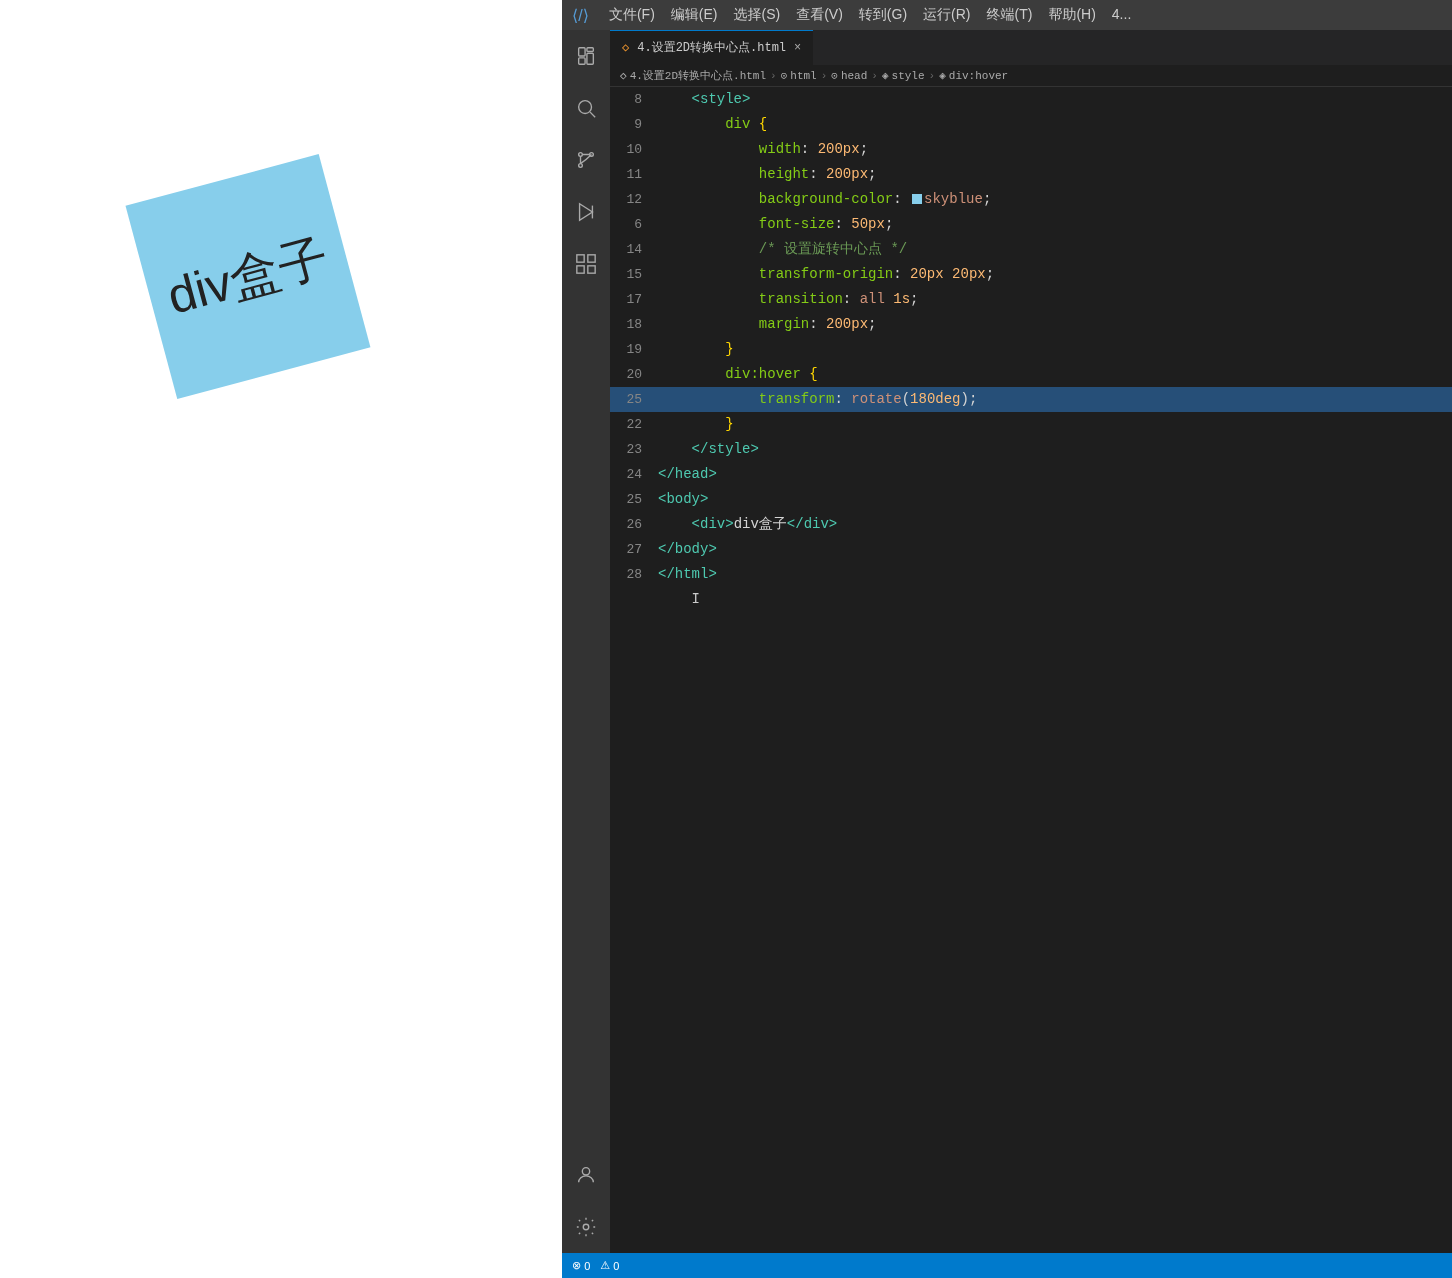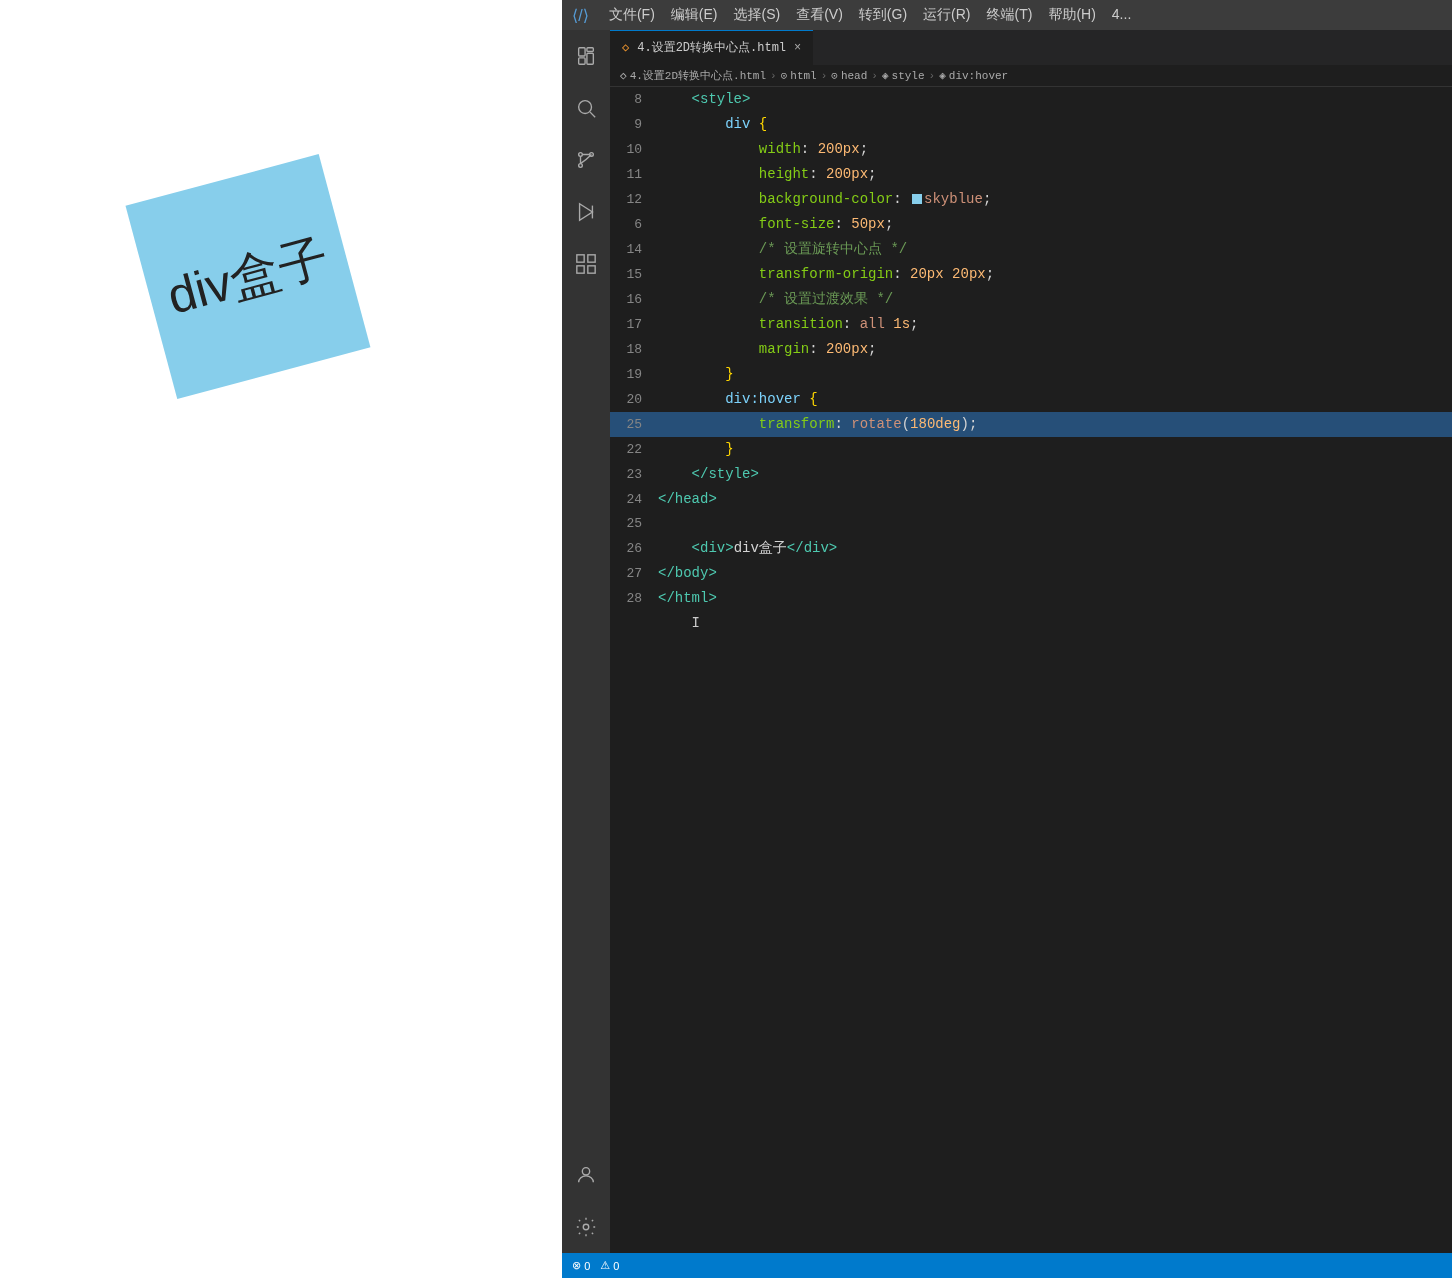--- a/index.html
+++ b/index.html
@@ -190,21 +190,21 @@
       white-space: pre;
     }
 
     
     .c-tag { color: #4ec9b0; margin-top: 20px; }
     .c-bracket { color: #ffd700; }
     .c-property { color: #84cc16; }
     .c-value { color: #ce9178; }
     .c-number { color: #fdba74; }
     .c-comment { color: #6a9955; }
-    .c-selector { color: #7dd3fc; }
+    .c-selector { color: #84cc16; }
     .c-punctuation { color: #d4d4d4; }
     .c-color-swatch {
       display: inline-block;
       width: 10px;
       height: 10px;
       background: skyblue;
       margin: 0 2px;
       vertical-align: middle;
     }
 
@@ -381,24 +381,20 @@
         <div class="code-line">
           <span class="line-number">14</span>
           <span class="line-content">            <span class="c-comment">/* 设置旋转中心点 */</span></span>
         </div>
 
         <div class="code-line">
           <span class="line-number">15</span>
           <span class="line-content">            <span class="c-property">transform-origin</span><span class="c-punctuation">:</span> <span class="c-number">20px</span> <span class="c-number">20px</span><span class="c-punctuation">;</span></span>
         </div>
 
-        <div class="code-line">
-          <span class="line-number">16</span>
-          <span class="line-content">            <span class="c-comment">/* 设置过渡效果 */</span></span>
-        </div>
 
         <div class="code-line">
           <span class="line-number">17</span>
           <span class="line-content">            <span class="c-property">transition</span><span class="c-punctuation">:</span> <span class="c-value">all</span> <span class="c-number">1s</span><span class="c-punctuation">;</span></span>
         </div>
 
         <div class="code-line">
           <span class="line-number">18</span>
           <span class="line-content">            <span class="c-property">margin</span><span class="c-punctuation">:</span> <span class="c-number">200px</span><span class="c-punctuation">;</span></span>
         </div>
@@ -428,20 +424,21 @@
           <span class="line-content">    <span class="c-tag">&lt;/style&gt;</span></span>
         </div>
 
         <div class="code-line">
           <span class="line-number">24</span>
           <span class="line-content"><span class="c-tag">&lt;/head&gt;</span></span>
         </div>
 
         <div class="code-line">
           <span class="line-number">25</span>
+          <span class="line-content"><span class="c-tag">&lt;body&gt;</span></span>
         </div>
 
         <div class="code-line">
           <span class="line-number">26</span>
           <span class="line-content">    <span class="c-tag">&lt;div&gt;</span><span class="c-punctuation">div盒子</span><span class="c-tag">&lt;/div&gt;</span></span>
         </div>
 
         <div class="code-line">
           <span class="line-number">27</span>
           <span class="line-content"><span class="c-tag">&lt;/body&gt;</span></span>

